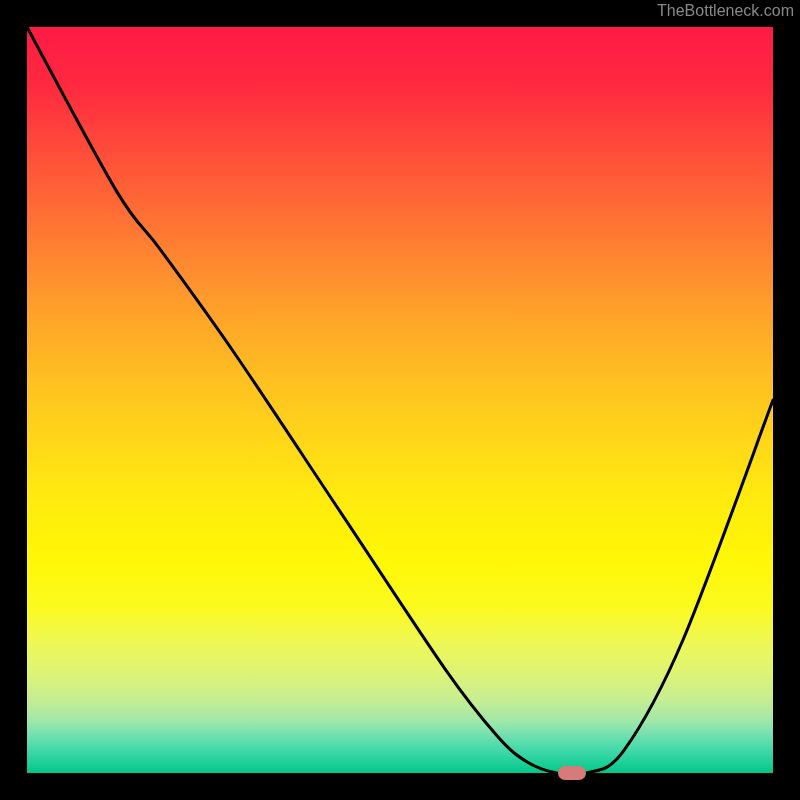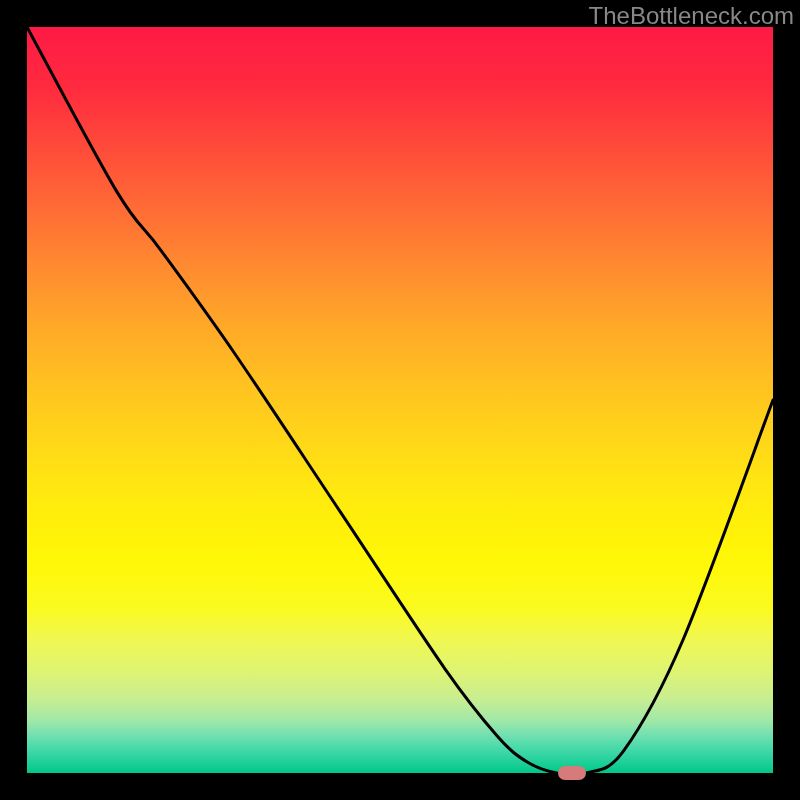--- a/index.html
+++ b/index.html
@@ -44,21 +44,21 @@
       #20d098 98.5%,
       #00c888 100%
     );
   }
   .watermark {
     position: absolute;
     top: 2px;
     right: 6px;
     color: #888888;
     font-family: Arial, Helvetica, sans-serif;
-    font-size: 24px;
+    font-size: 16px;
     font-weight: 500;
     z-index: 10;
   }
   .curve-svg {
     position: absolute;
     left: 0;
     top: 0;
     width: 746px;
     height: 746px;
   }

